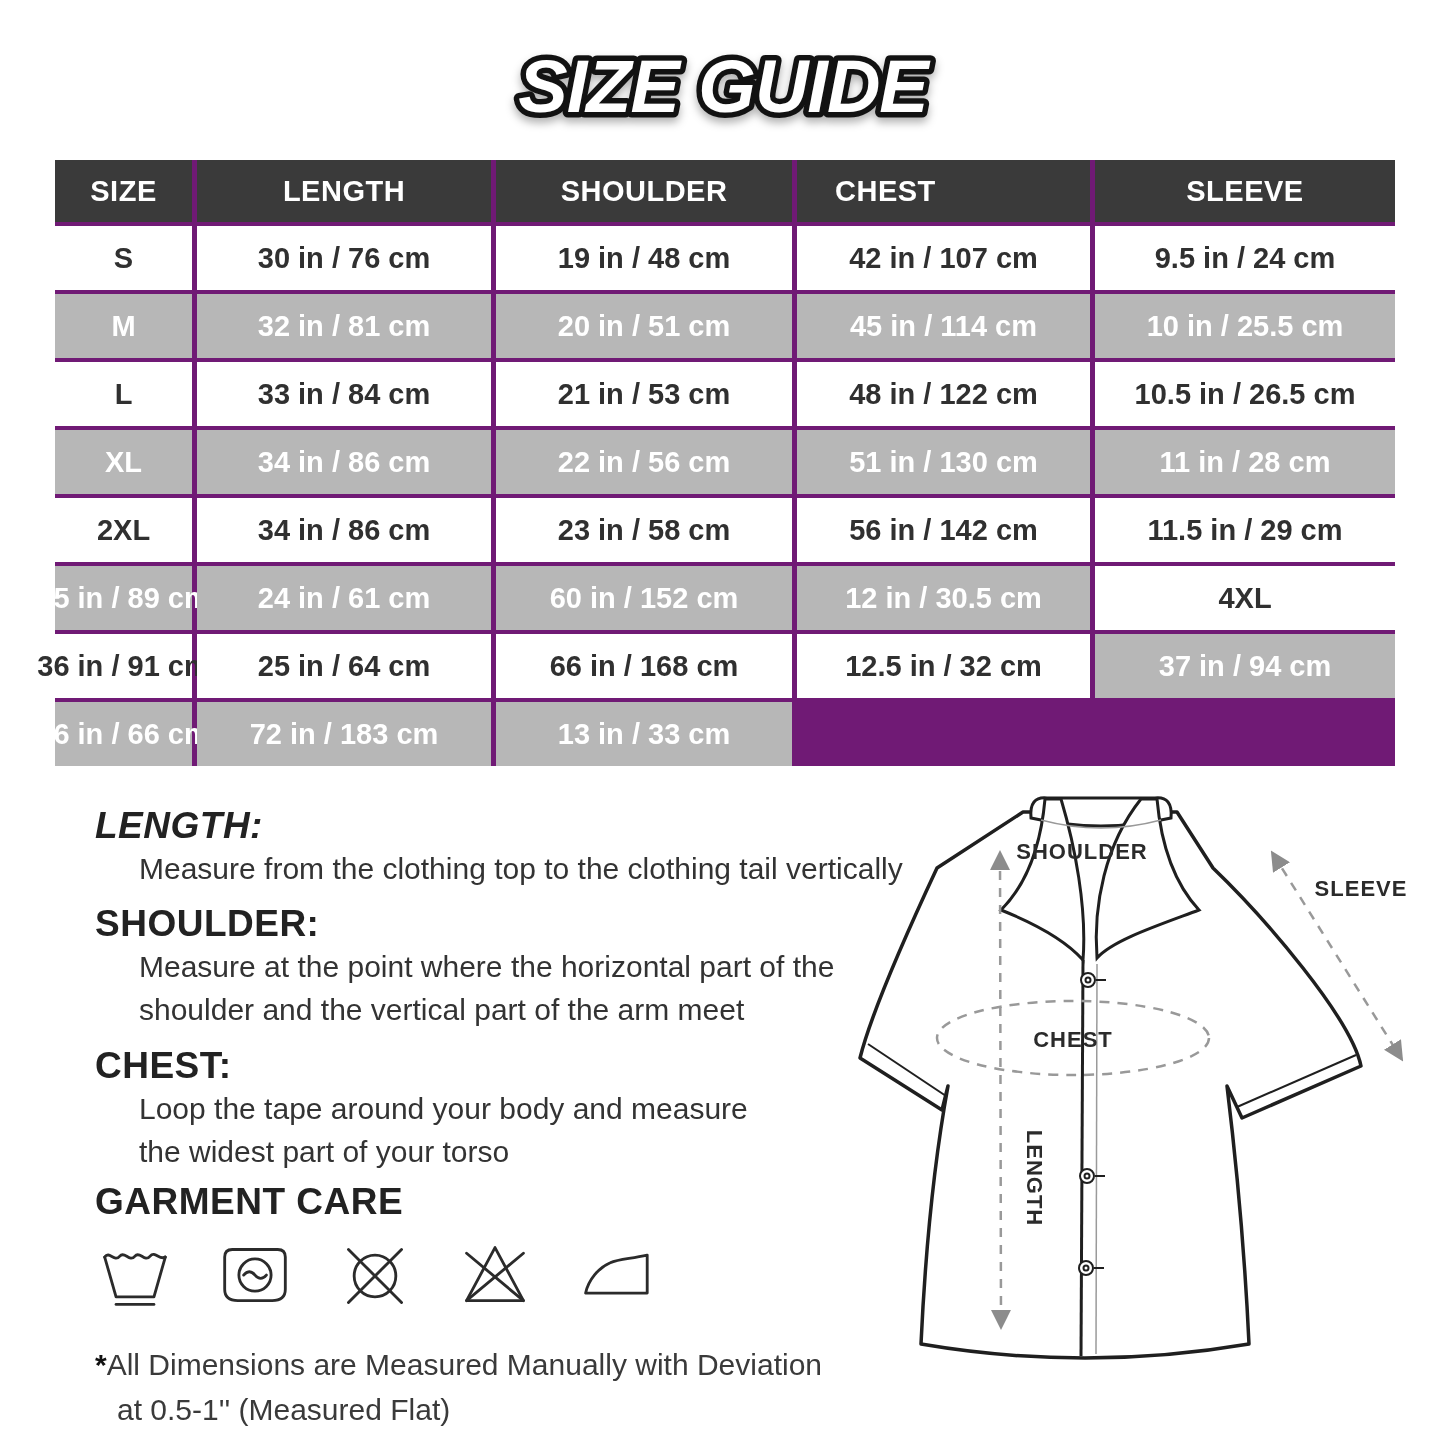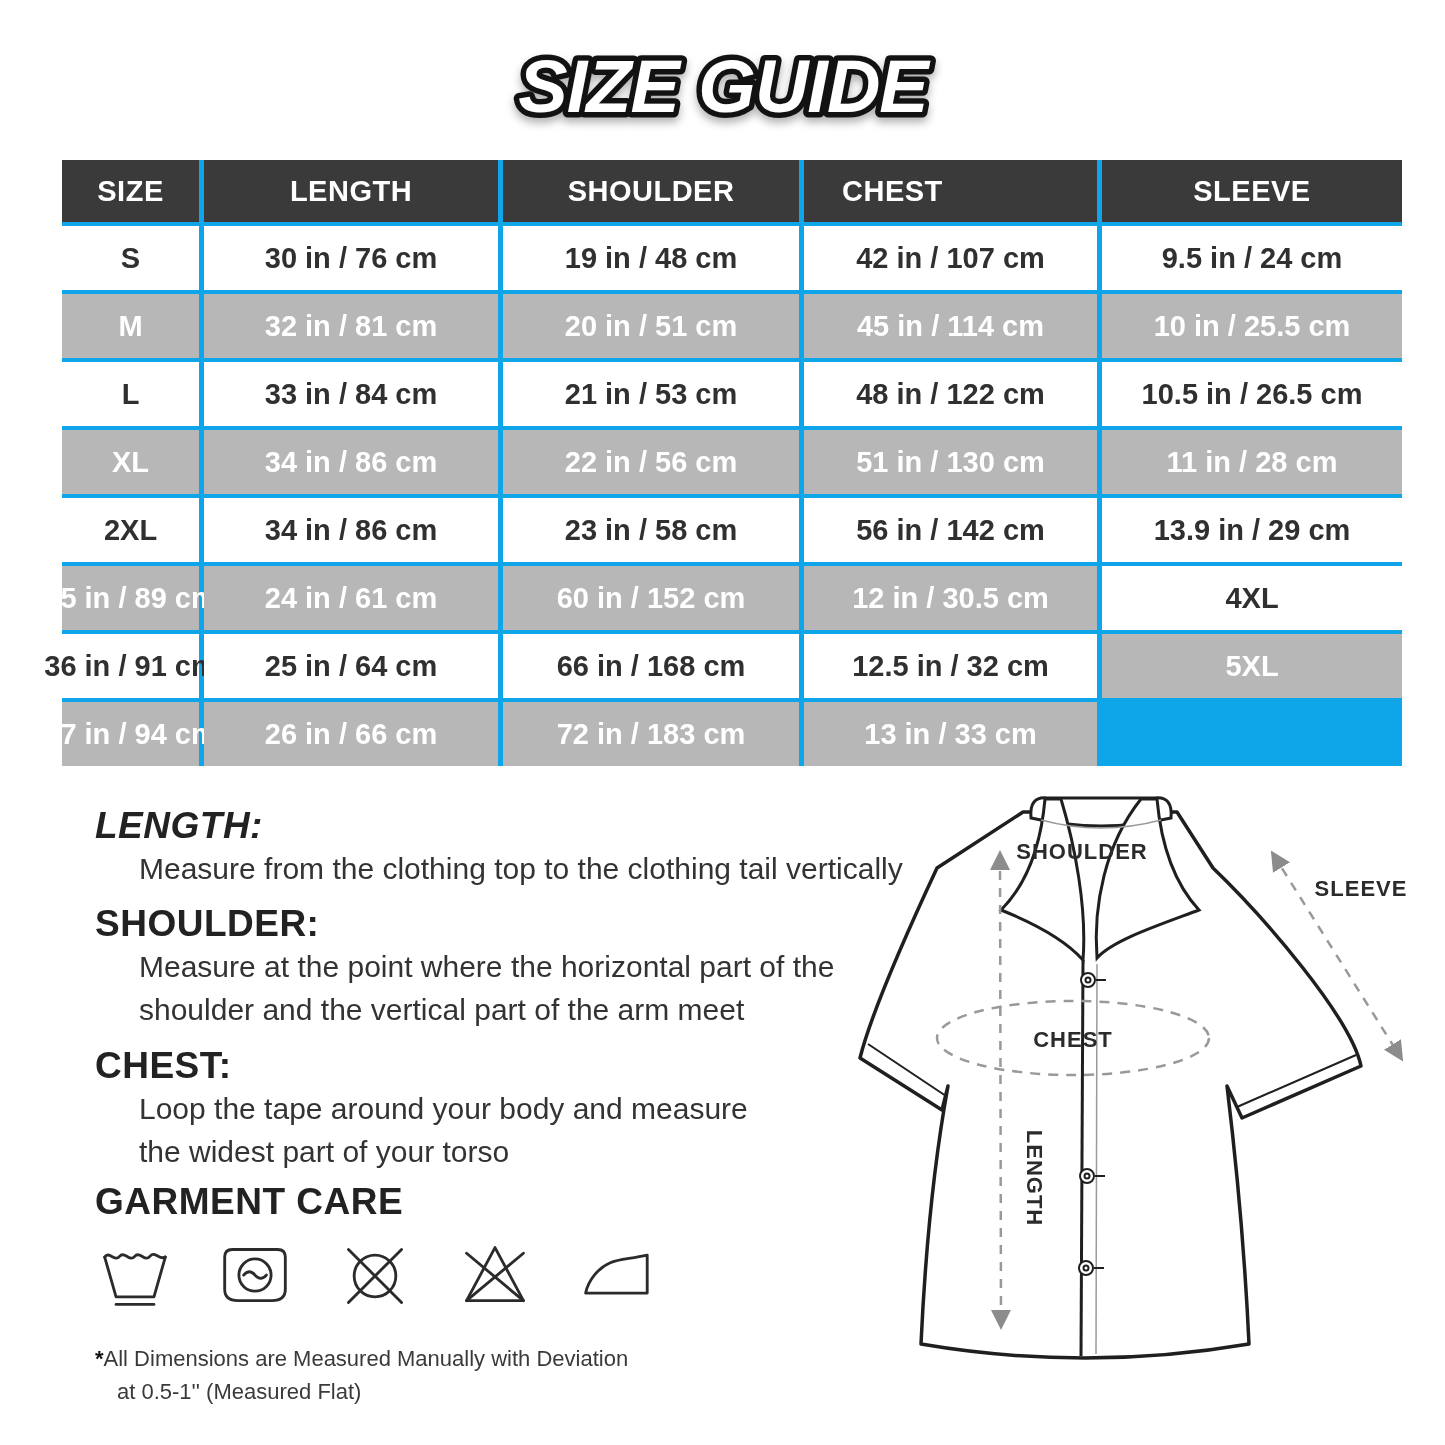--- a/index.html
+++ b/index.html
@@ -6,41 +6,41 @@
   .page{position:relative;width:1445px;height:1445px;background:#ffffff;overflow:hidden;
         font-family:"Liberation Sans",sans-serif;}
 
   
   .title-svg{display:block;margin:24px auto 0;filter:drop-shadow(0 5px 4px rgba(0,0,0,.30));}
   .title-text{font-family:"Liberation Sans",sans-serif;font-style:italic;font-weight:900;
               font-size:74px;letter-spacing:-1px;paint-order:stroke;stroke:#121212;
               stroke-width:11px;stroke-linejoin:round;fill:#ffffff;}
 
   
-  .size-table{position:absolute;left:62px;top:160px;width:1340px;display:grid;
+  .size-table{position:absolute;left:55px;top:160px;width:1340px;display:grid;
               grid-template-columns:137px 294px 296px 293px 300px;
               grid-template-rows:62px repeat(8,64px);
-              column-gap:5px;row-gap:4px;background:#0ea5e9;}
+              column-gap:5px;row-gap:4px;background:#701a75;}
   .th{background:#3a3a3a;color:#ffffff;font-weight:bold;font-size:29px;letter-spacing:.5px;
       display:flex;align-items:center;justify-content:center;}
   .th-left{justify-content:flex-start;padding-left:38px;box-sizing:border-box;}
   .td{background:#ffffff;color:#303030;font-weight:bold;font-size:29px;
       display:flex;align-items:center;justify-content:center;white-space:nowrap;}
   .row-shaded{background:#b7b7b7;color:#ffffff;}
 
   
   .info{position:absolute;left:95px;top:806px;width:830px;}
   .def-term{font-size:37px;line-height:1.1;font-weight:bold;color:#222;letter-spacing:.5px;margin-top:14px;}
   .def-term:first-child{margin-top:0;font-style:italic;}
   .def-line{font-size:30px;line-height:1.45;color:#333;white-space:nowrap;margin-left:44px;}
   .care-heading{font-size:37px;line-height:1.1;font-weight:bold;color:#222;letter-spacing:.5px;margin-top:8px;}
   .care-icons{display:flex;gap:40px;margin-top:18px;align-items:flex-end;}
   .care{width:80px;height:72px;stroke:#2b2b2b;stroke-width:3;fill:none;
         stroke-linecap:round;stroke-linejoin:round;}
-  .footnote{margin-top:30px;font-size:22px;color:#3a3a3a;line-height:1.5;}
+  .footnote{margin-top:30px;font-size:30px;color:#3a3a3a;line-height:1.5;}
   .fn-star{font-weight:bold;color:#111;}
   .fn-line2{padding-left:22px;}
 
   
   .shirt-wrap{position:absolute;left:845px;top:788px;width:600px;height:640px;}
   .dlabel{font-family:"Liberation Sans",sans-serif;font-weight:bold;font-size:22px;
           fill:#2b2b2b;letter-spacing:1px;}
 </style>
 </head>
 <body>
@@ -74,31 +74,30 @@
       <div class="td">10.5 in / 26.5 cm</div>
       <div class="td row-shaded">XL</div>
       <div class="td row-shaded">34 in / 86 cm</div>
       <div class="td row-shaded">22 in / 56 cm</div>
       <div class="td row-shaded">51 in / 130 cm</div>
       <div class="td row-shaded">11 in / 28 cm</div>
       <div class="td">2XL</div>
       <div class="td">34 in / 86 cm</div>
       <div class="td">23 in / 58 cm</div>
       <div class="td">56 in / 142 cm</div>
-      <div class="td">13.9 in / 29 cm</div>
+      <div class="td">11.5 in / 29 cm</div>
       <div class="td row-shaded">35 in / 89 cm</div>
       <div class="td row-shaded">24 in / 61 cm</div>
       <div class="td row-shaded">60 in / 152 cm</div>
       <div class="td row-shaded">12 in / 30.5 cm</div>
       <div class="td">4XL</div>
       <div class="td">36 in / 91 cm</div>
       <div class="td">25 in / 64 cm</div>
       <div class="td">66 in / 168 cm</div>
       <div class="td">12.5 in / 32 cm</div>
-      <div class="td row-shaded">5XL</div>
       <div class="td row-shaded">37 in / 94 cm</div>
       <div class="td row-shaded">26 in / 66 cm</div>
       <div class="td row-shaded">72 in / 183 cm</div>
       <div class="td row-shaded">13 in / 33 cm</div>
     </div>
 
   <div class="info">
     <div>
         <div class="def-term">LENGTH:</div>
         <div class="def-line">Measure from the clothing top to the clothing tail vertically</div>

